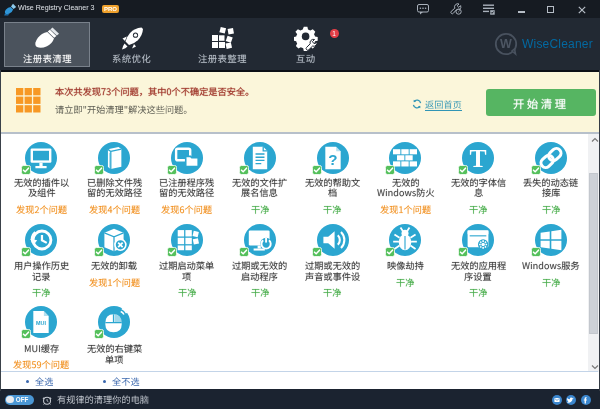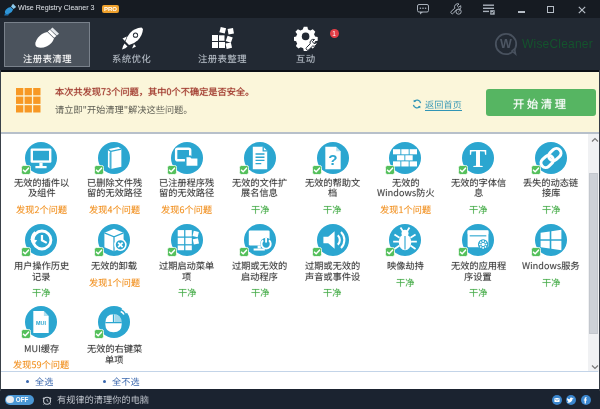--- a/index.html
+++ b/index.html
@@ -248,21 +248,21 @@
       <use href="#u4E92" x="0"></use>
       <use href="#u52A8" x="1054"></use>
     </g>
   </svg>
 <div class="abs" style="left:329.5px;top:29px;width:9px;height:9px;background:#e33e47;border-radius:50%;color:#fff;font-size:6.5px;text-align:center;line-height:9px">1</div>
 <svg class="abs" style="left:494px;top:32px" width="25" height="25" viewBox="0 0 25 25">
 <circle cx="12" cy="12" r="10.2" fill="none" stroke="#49525f" stroke-width="1.8"></circle>
 <path d="M18 19 l3.5 3 -1 -5 z" fill="#222933" stroke="#49525f" stroke-width="1.6"></path>
 <text x="12" y="16.4" font-size="12.5" font-weight="bold" fill="#4d5663" text-anchor="middle" font-family="Liberation Sans">W</text>
   </svg>
-<div class="abs" style="left:522px;top:37px;font-size:12px;color:#14532d;letter-spacing:0.2px;font-family:'Liberation Sans',sans-serif">WiseCleaner</div>
+<div class="abs" style="left:522px;top:37px;font-size:12px;color:#0369a1;letter-spacing:0.2px;font-family:'Liberation Sans',sans-serif">WiseCleaner</div>
 <div class="abs" style="left:0;top:70px;width:600px;height:1.6px;background:#0c1016"></div>
 <div class="abs" style="left:0;top:71.6px;width:600px;height:60px;background:#fbf6da"></div>
 <div class="abs" style="left:0;top:131.6px;width:600px;height:2.2px;background:#b7c0ca"></div>
 <svg class="abs" style="left:16px;top:88px" width="25" height="25" viewBox="0 0 25 25">
     <rect x="0.0" y="0.0" width="7.3" height="7.3" fill="#f79824"></rect>
     <rect x="8.6" y="0.0" width="7.3" height="7.3" fill="#f79824"></rect>
     <rect x="17.2" y="0.0" width="7.3" height="7.3" fill="#f79824"></rect>
     <rect x="0.0" y="8.6" width="7.3" height="7.3" fill="#f79824"></rect>
     <rect x="8.6" y="8.6" width="7.3" height="7.3" fill="#f79824"></rect>
     <rect x="17.2" y="8.6" width="7.3" height="7.3" fill="#f79824"></rect>

